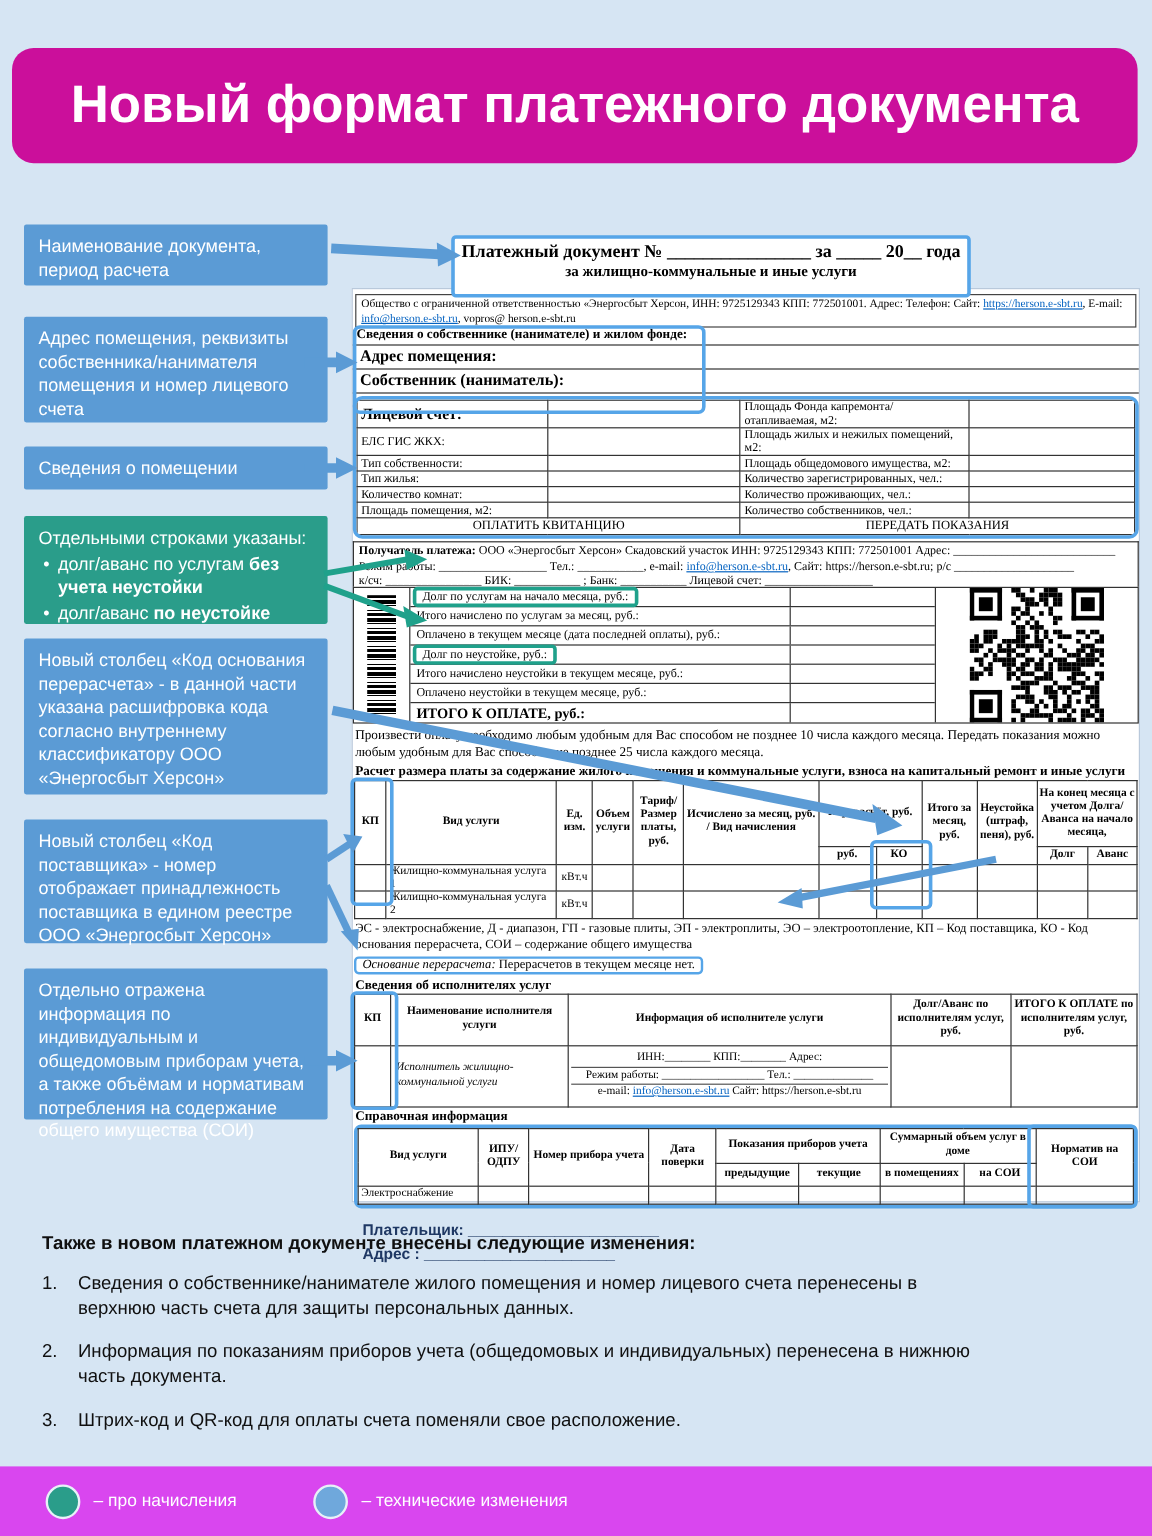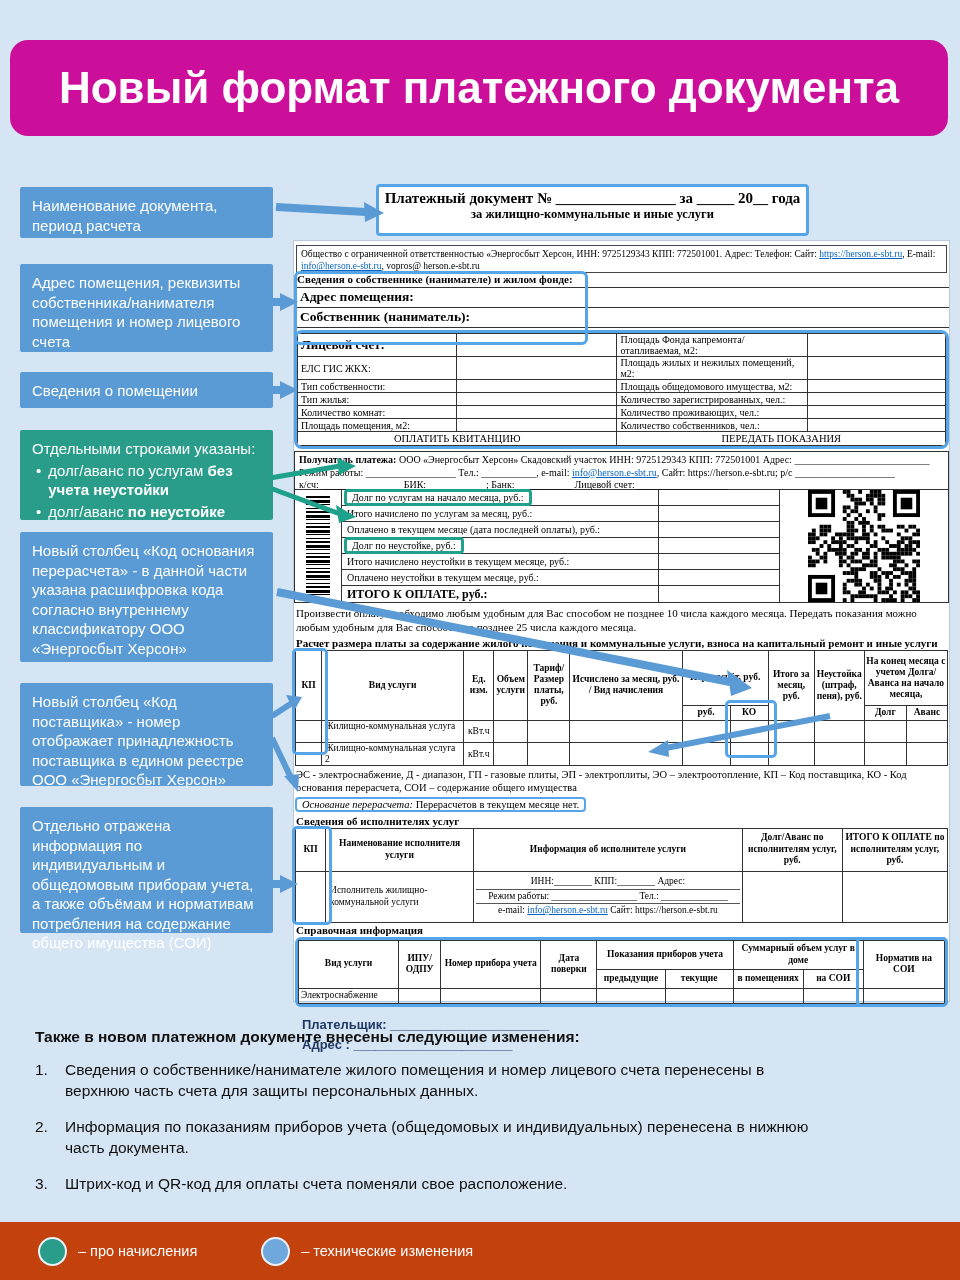--- a/index.html
+++ b/index.html
@@ -17,21 +17,21 @@
   .callout.green{background:#2a9d8a;}
   .callout ul{margin:2px 0 0;padding:0 0 0 4px;list-style:none;}
   .callout li{display:flex;gap:7px;margin-top:2px;}
   .callout li .dot{flex:0 0 auto;}
   .callout b{font-weight:bold;}
 
   
   .doc{position:absolute;left:293px;top:240px;width:657px;height:762px;background:#fff;
        border:1px solid #b9c9db;box-sizing:border-box;z-index:1;
        font-family:"Liberation Serif",serif;color:#000;}
-  .doc-title{position:absolute;left:376px;top:184px;width:433px;height:52px;background:#fff;
+  .doc-title{position:absolute;left:376px;top:196px;width:433px;height:52px;background:#fff;
              border:3px solid #56a5e8;border-radius:4px;box-sizing:border-box;z-index:3;
              font-family:"Liberation Serif",serif;text-align:center;padding-top:3px;}
   .doc-title .t1{font-weight:bold;font-size:15px;}
   .doc-title .t2{font-weight:bold;font-size:12.5px;}
 
   .company{margin:4px 2px 0;border:1px solid #444;padding:2px 4px;font-size:9.5px;line-height:1.3;
            height:28px;box-sizing:border-box;}
   a.lnk{color:#0563c1;text-decoration:underline;cursor:pointer;}
 
   .owner-head{font-weight:bold;font-size:11px;padding:0 3px;height:14px;border-bottom:1px solid #333;}
@@ -80,21 +80,21 @@
   .abbrev{font-size:10.5px;line-height:1.25;padding:2px 2px 1px;}
   .recalc{font-size:10.5px;padding:1px 0 2px 1px;}
   .recalc .box{border:2px solid #56a5e8;border-radius:4px;padding:0 5px;display:inline-block;}
   .recalc .rl{font-style:italic;}
 
   .exec-wrap{position:relative;margin:0 1px;}
   .exec{width:100%;font-size:9.5px;table-layout:fixed;}
   .exec th,.exec td{border:1px solid #333;padding:1px 2px;text-align:center;line-height:1.2;}
   .exec th{font-weight:bold;height:40px;}
   .exec td{height:46px;font-size:9.5px;}
-  .exec td.nm{text-align:left;padding:2px 4px;}
+  .exec td.nm{text-align:left;padding:2px 4px;font-style:italic;}
   .exec .info div{border-bottom:1px solid #555;padding:1px 0;}
   .exec .info div:last-child{border-bottom:none;}
 
   .ref-wrap{border:3px solid #56a5e8;border-radius:6px;position:relative;margin:0 1px;overflow:visible;}
   .ref{width:100%;font-size:9.5px;table-layout:fixed;}
   .ref th,.ref td{border:1px solid #333;padding:0 2px;text-align:center;line-height:1.2;}
   .ref th{font-weight:bold;}
   .ref tr.h1 th{height:28px;}
   .ref tr.h2 th{height:18px;}
   .ref td{height:14px;}
@@ -104,21 +104,21 @@
          padding:8px 0 0 8px;line-height:1.6;}
 
   
   .changes{position:absolute;left:35px;top:1028px;width:905px;color:#101010;z-index:2;}
   .changes .intro{font-weight:bold;font-size:15.5px;margin-bottom:14px;}
   .chg{display:flex;gap:10px;font-size:15.5px;line-height:1.35;margin-bottom:15px;}
   .chg .num{flex:0 0 20px;}
   .chg .txt{max-width:760px;}
 
   
-  .footer{position:absolute;left:0;top:1222px;width:960px;height:58px;background:#c2410c;
+  .footer{position:absolute;left:0;top:1222px;width:960px;height:58px;background:#d946ef;
           display:flex;align-items:center;padding-left:38px;box-sizing:border-box;z-index:2;}
   .legend{display:flex;align-items:center;gap:11px;margin-right:64px;color:#fff;font-size:14.5px;}
   .ldot{width:25px;height:25px;border-radius:50%;border:2px solid #e8f0f8;box-sizing:content-box;}
 
   .arrows{position:absolute;left:0;top:0;width:960px;height:1280px;z-index:5;pointer-events:none;}
   #qr{width:112px;height:112px;}
 </style>
 </head>
 <body>
 

